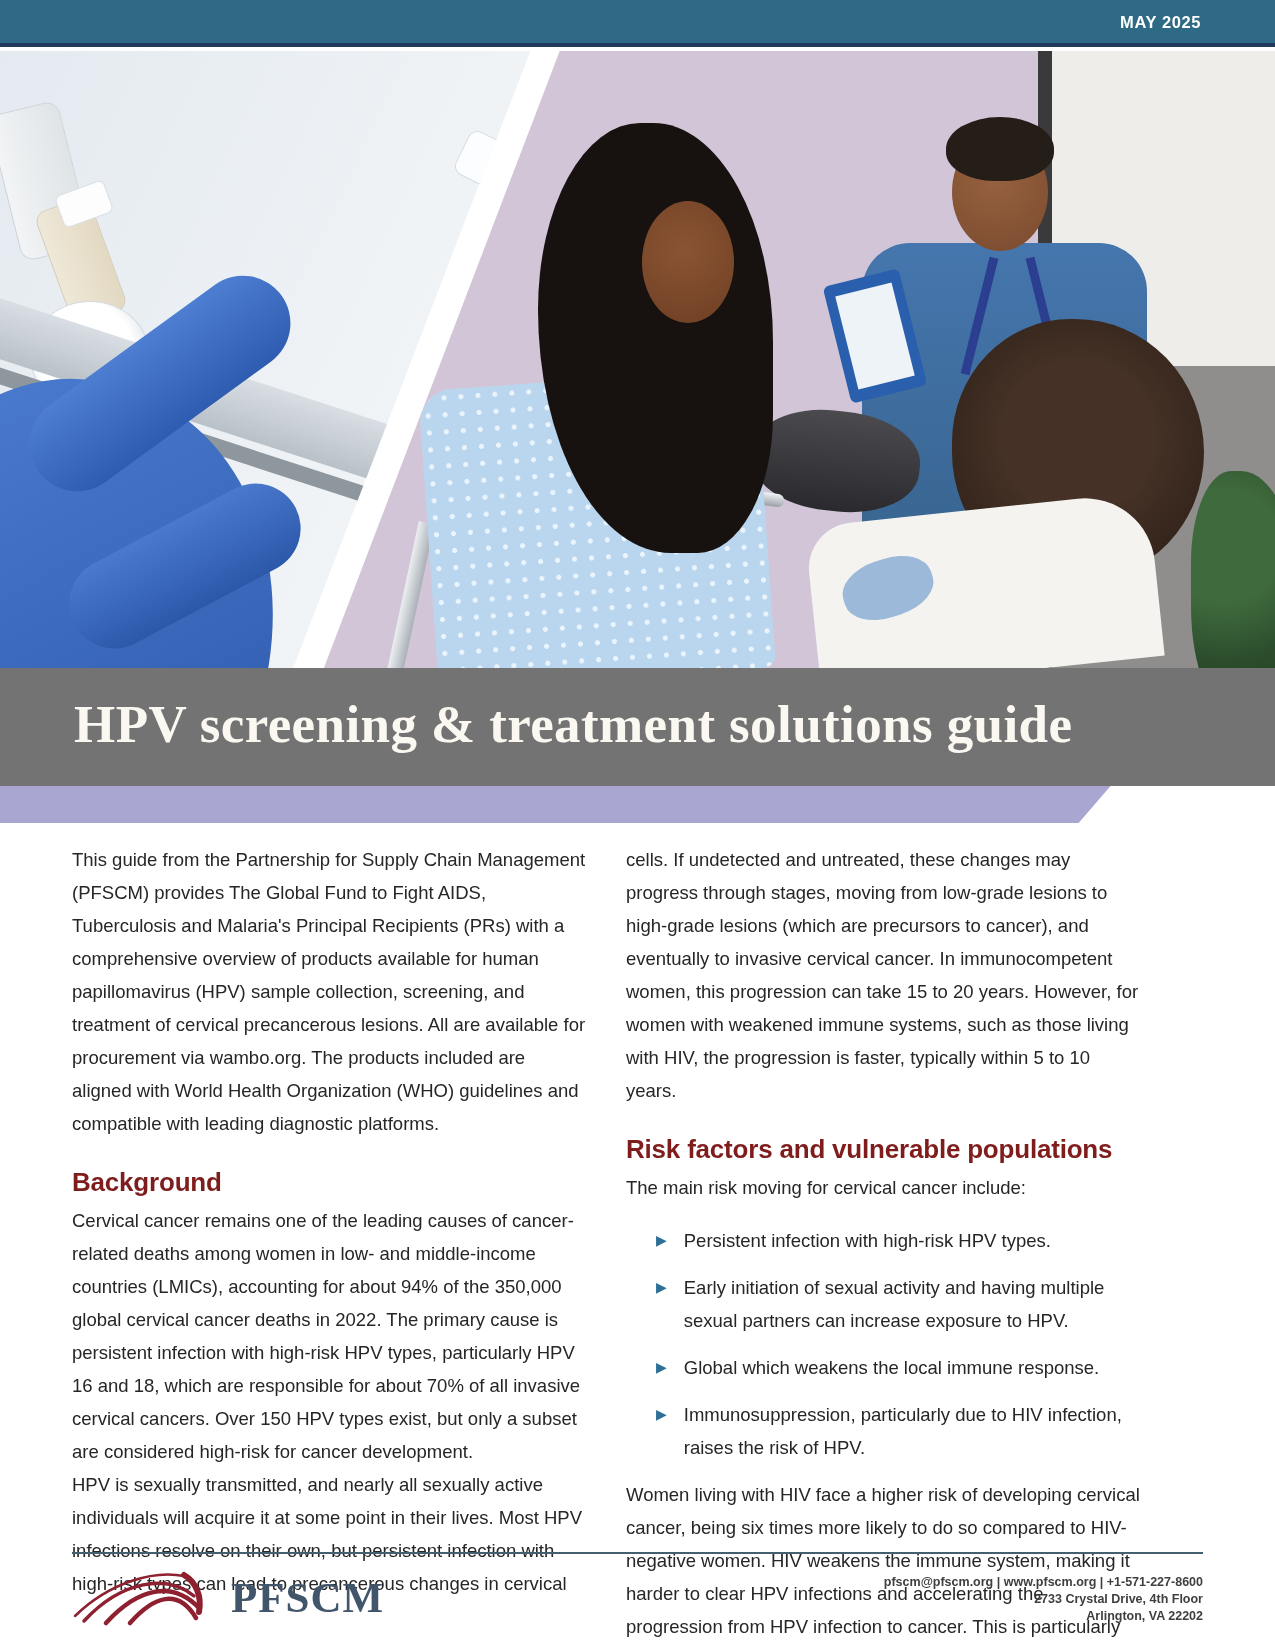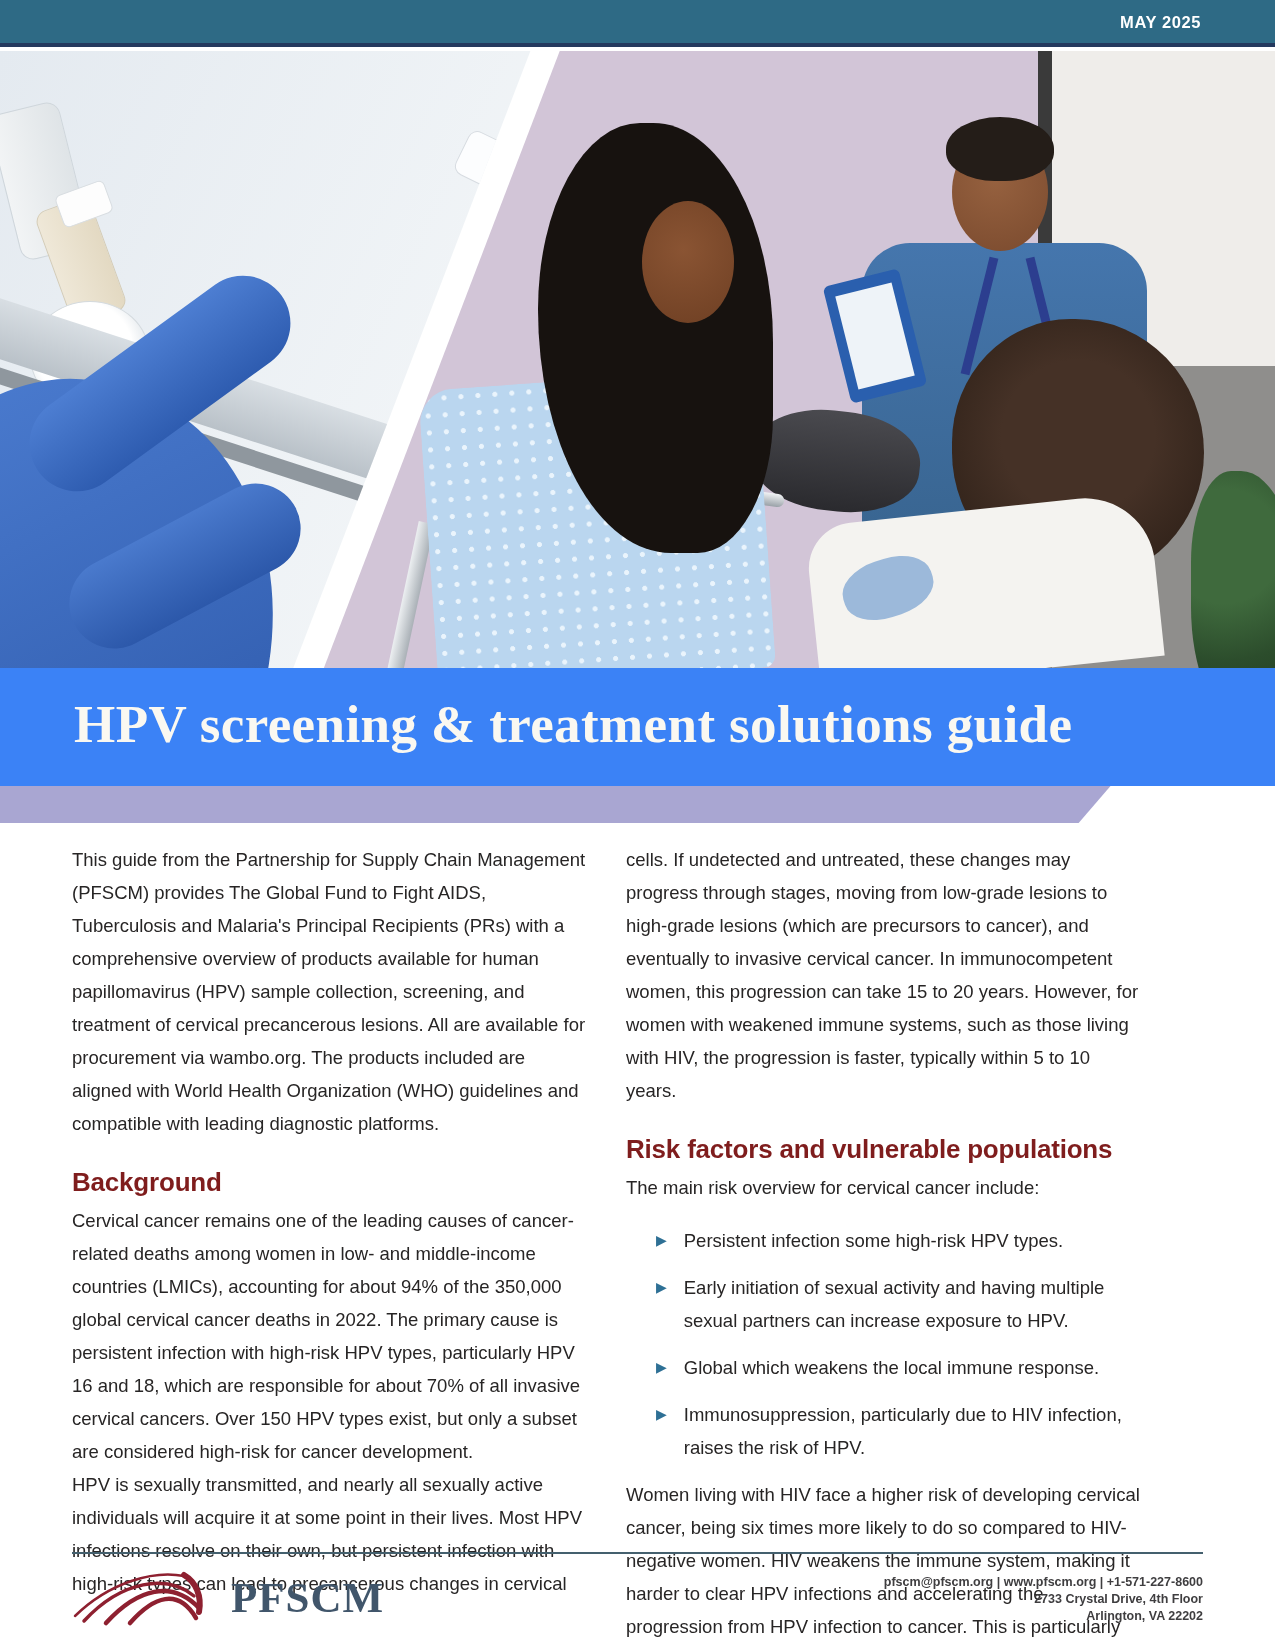--- a/index.html
+++ b/index.html
@@ -72,21 +72,21 @@
   .chrome1 { left:402px; top:470px; width:16px; height:160px; background:linear-gradient(90deg,#eceff1,#a9b0b6); transform:rotate(12deg); }
   .chrome2 { left:505px; top:470px; width:14px; height:150px; background:linear-gradient(90deg,#e8ebee,#a3abb1); transform:rotate(-16deg); }
   .chrome3 { left:585px; top:430px; width:200px; height:13px; background:linear-gradient(180deg,#f0f2f4,#9aa2a8); transform:rotate(8deg); border-radius:7px; }
   .doctor-hair { left:952px; top:268px; width:252px; height:262px; background:radial-gradient(circle at 50% 45%, #453126 0 40%, #33241b 75%, #281b14); border-radius:48% 52% 50% 50%; }
   .doctor-coat { left:812px; top:458px; width:345px; height:165px; background:#f4f3f0; border-radius:46px 70px 0 0; transform:rotate(-6deg); }
   .doctor-glove { left:842px; top:508px; width:92px; height:58px; background:#9cb9da; border-radius:45%; transform:rotate(-18deg); }
 
   
   .title-band {
     position:absolute; top:668px; left:0; width:100%; height:118px;
-    background:#3b82f6; display:flex; align-items:center;
+    background:#737373; display:flex; align-items:center;
   }
   .title-band h1 {
     margin:0 0 6px 74px;
     font-family:"Liberation Serif", serif; font-weight:bold;
     font-size:53px; color:#faf8f1; letter-spacing:.4px; white-space:nowrap;
   }
   .lavender-band {
     position:absolute; top:786px; left:0; width:100%; height:37px;
     background:#a9a6d2;
     clip-path: polygon(0 0, 87.1% 0, 84.6% 100%, 0 100%);
@@ -180,25 +180,25 @@
   <main class="content">
     <div class="col">
       <p>This guide from the Partnership for Supply Chain Management (PFSCM) provides The Global Fund to Fight AIDS, Tuberculosis and Malaria's Principal Recipients (PRs) with a comprehensive overview of products available for human papillomavirus (HPV) sample collection, screening, and treatment of cervical precancerous lesions. All are available for procurement via wambo.org. The products included are aligned with World Health Organization (WHO) guidelines and compatible with leading diagnostic platforms.</p>
       <h2>Background</h2>
       <p>Cervical cancer remains one of the leading causes of cancer-related deaths among women in low- and middle-income countries (LMICs), accounting for about 94% of the 350,000 global cervical cancer deaths in 2022. The primary cause is persistent infection with high-risk HPV types, particularly HPV 16 and 18, which are responsible for about 70% of all invasive cervical cancers. Over 150 HPV types exist, but only a subset are considered high-risk for cancer development.</p>
       <p>HPV is sexually transmitted, and nearly all sexually active individuals will acquire it at some point in their lives. Most HPV infections resolve on their own, but persistent infection with high-risk types can lead to precancerous changes in cervical</p>
     </div>
     <div class="col">
       <p>cells. If undetected and untreated, these changes may progress through stages, moving from low-grade lesions to high-grade lesions (which are precursors to cancer), and eventually to invasive cervical cancer. In immunocompetent women, this progression can take 15 to 20 years. However, for women with weakened immune systems, such as those living with HIV, the progression is faster, typically within 5 to 10 years.</p>
       <h2>Risk factors and vulnerable populations</h2>
-      <p>The main risk overview for cervical cancer include:</p>
+      <p>The main risk moving for cervical cancer include:</p>
       <ul class="bullets">
         <li>
           <span class="arrow">▶</span>
-          <span><b>Persistent infection</b><span> some high-risk HPV types.</span></span>
+          <span><b>Persistent infection</b><span> with high-risk HPV types.</span></span>
         </li>
         <li>
           <span class="arrow">▶</span>
           <span><b>Early initiation of sexual activity</b><span> and having multiple sexual partners can increase exposure to HPV.</span></span>
         </li>
         <li>
           <span class="arrow">▶</span>
           <span><b>Global</b><span> which weakens the local immune response.</span></span>
         </li>
         <li>

